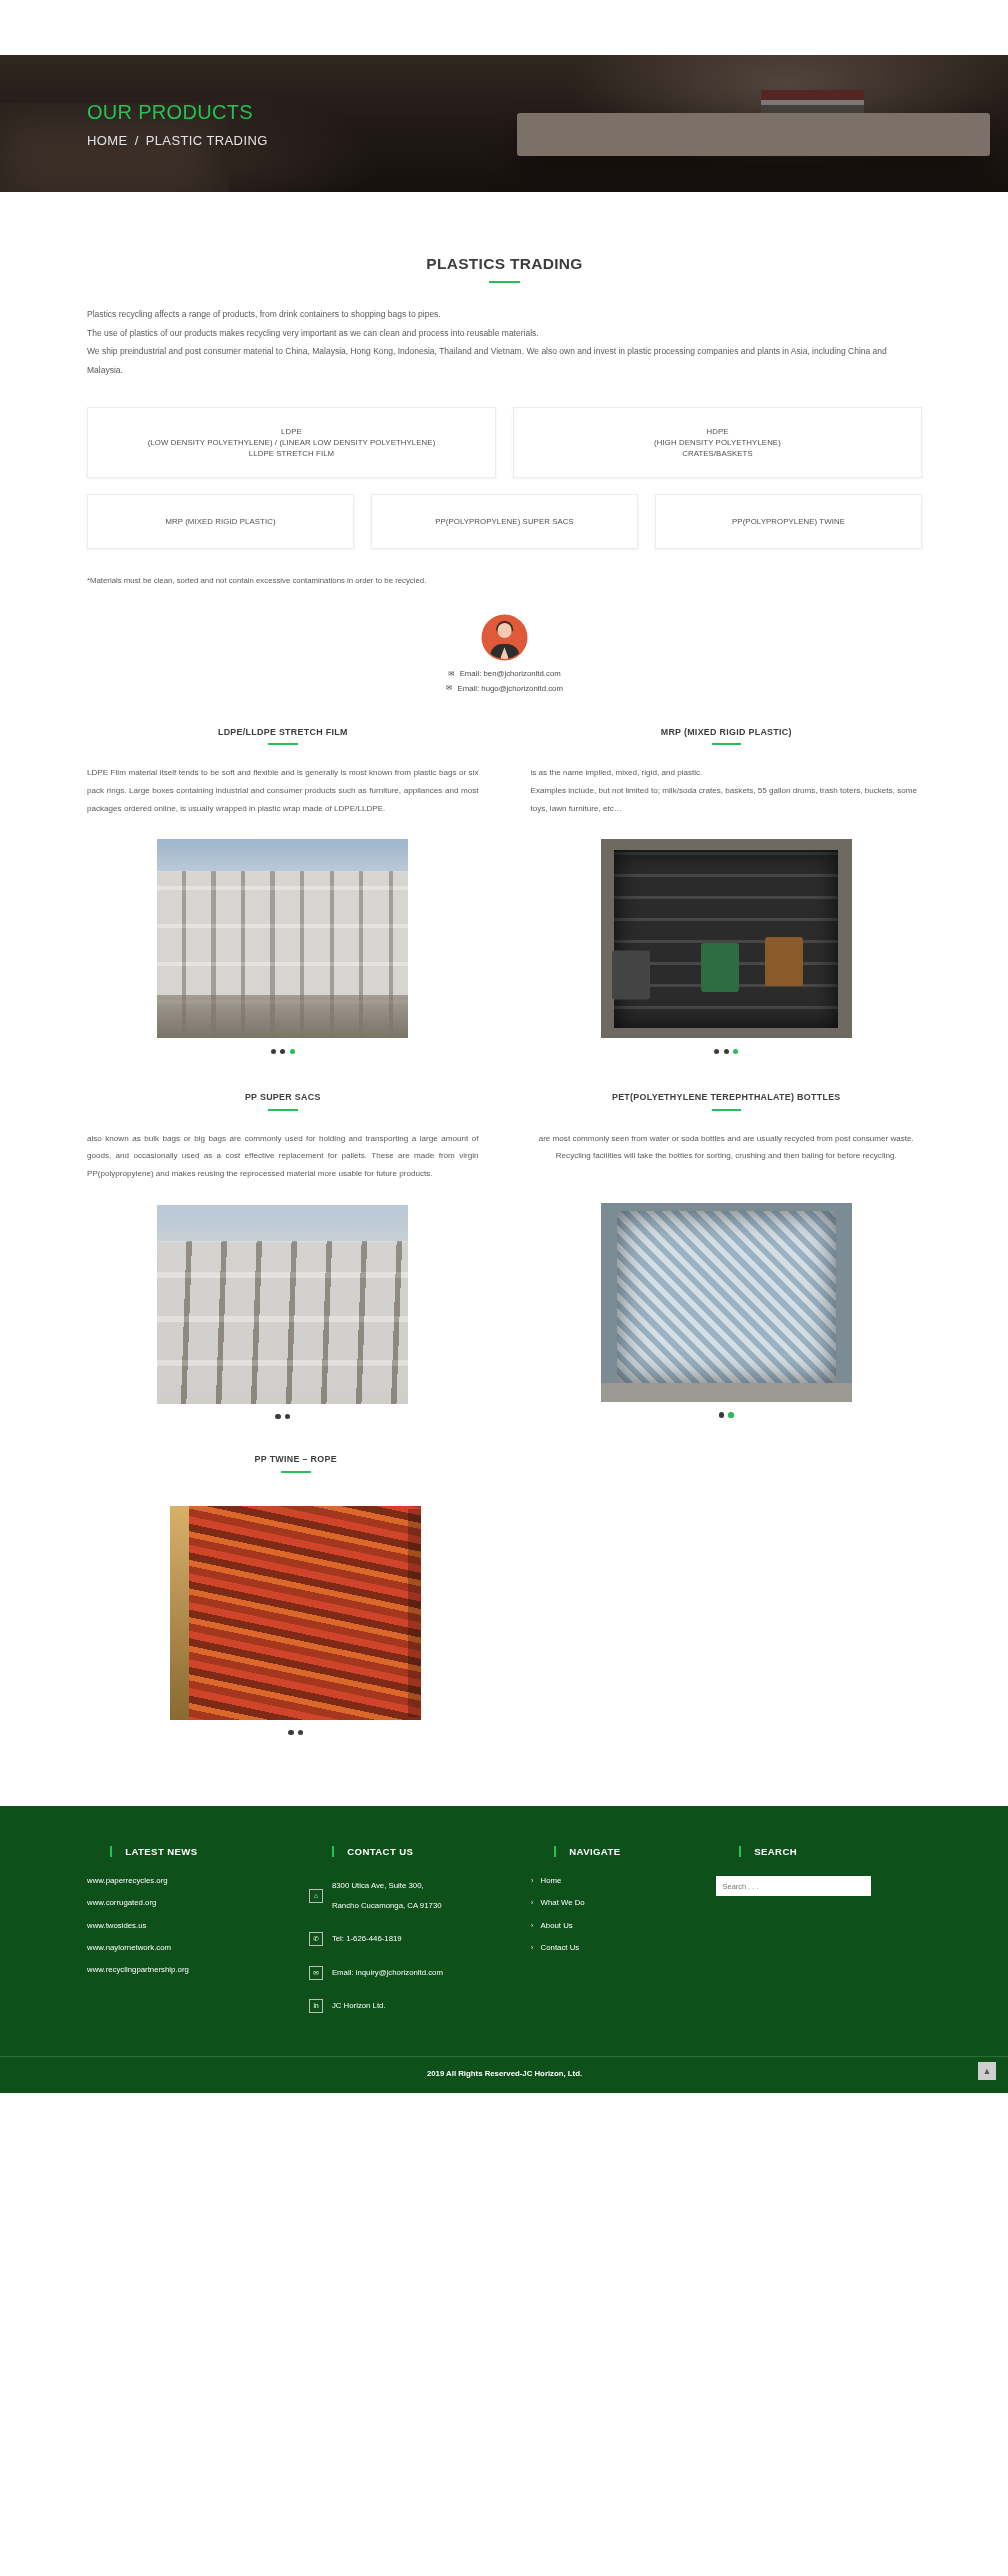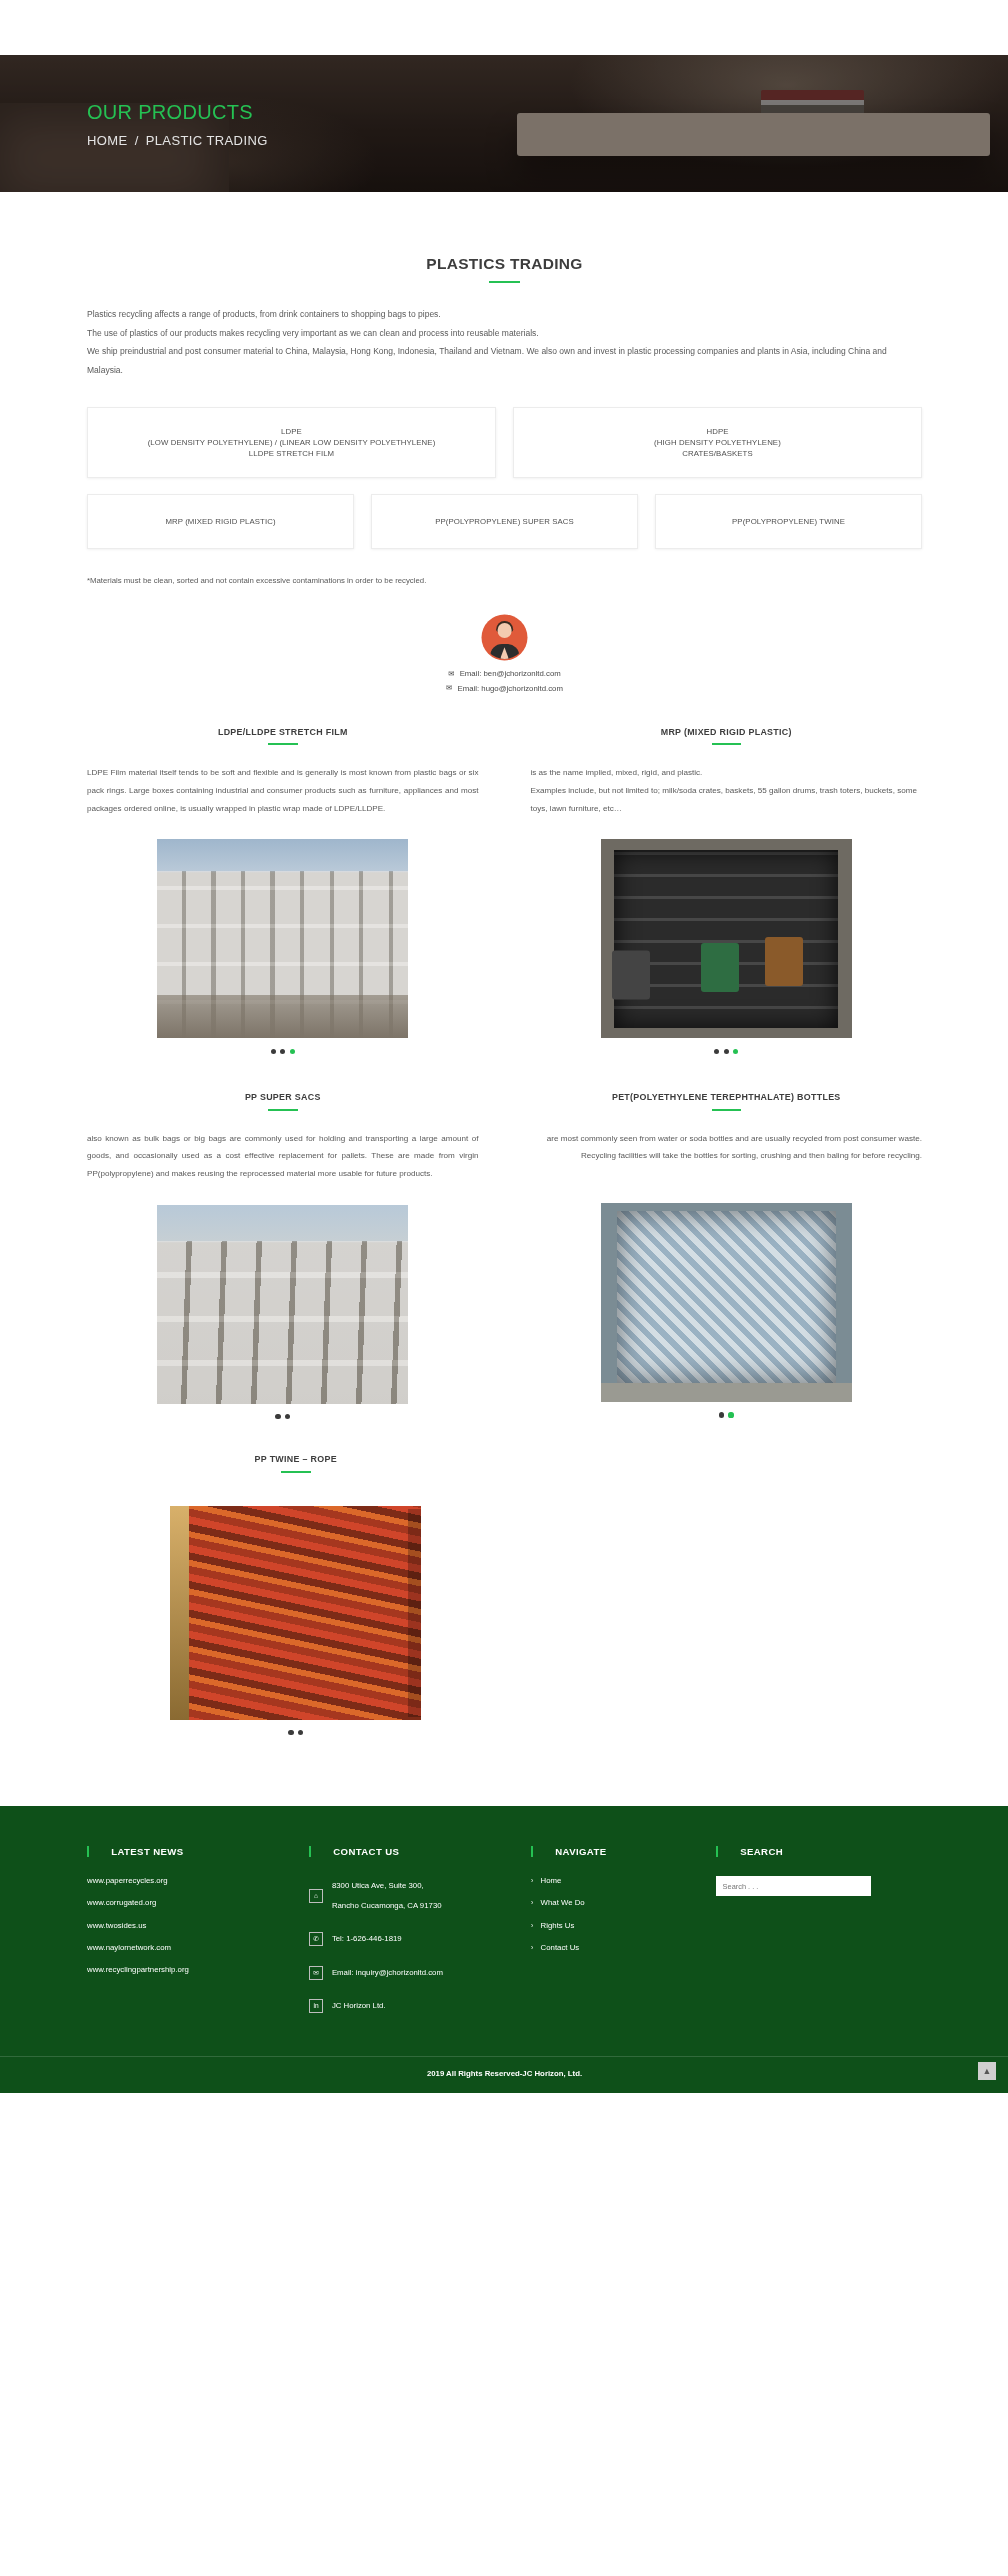--- a/index.html
+++ b/index.html
@@ -294,22 +294,23 @@
   }
   .footer-grid {
     width: 835px; margin: 0 auto;
     display: grid;
     grid-template-columns: 222px 222px 185px 207px;
   }
   .fcol h4 {
     font-size: 9.6px;
     font-weight: 700;
     letter-spacing: 0.4px;
-    display: flex; align-items: flex-start; gap: 22px;
+    display: flex; align-items: flex-start; gap: 13px;
     margin-bottom: 19px;
+    margin-left: 23px;
   }
   .fbar { width: 2.2px; height: 11px; background: #25c153; display:inline-block; }
   .flink {
     display: block;
     font-size: 7.8px;
     color: #ffffff;
     text-decoration: none;
     margin-bottom: 13.3px;
   }
   .crow {
@@ -481,21 +482,21 @@
         <div class="slide-img ph-pp"></div>
         <div class="dots">
           <span class="dot"></span>
           <span class="dot"></span>
         </div>
       </div>
     </div>
     <div>
       <div class="prod-head">PET(POLYETHYLENE TEREPHTHALATE) BOTTLES</div>
       <div class="head-rule"></div>
-      <div class="prod-body" style="text-align:right">are most commonly seen from water or soda bottles and are usually recycled from post consumer waste. Recycling facilities will take the bottles for sorting, crushing and then baling for before recycling.</div>
+      <div class="prod-body" style="text-align:center">are most commonly seen from water or soda bottles and are usually recycled from post consumer waste. Recycling facilities will take the bottles for sorting, crushing and then baling for before recycling.</div>
       <div class="slider" style="margin-top:38px;">
         <div class="slide-img ph-pet"></div>
         <div class="dots">
           <span class="dot"></span>
           <span class="dot active"></span>
         </div>
       </div>
     </div>
   </div>
 
@@ -560,21 +561,21 @@
       <div class="navrow">
         <span class="chev">›</span>
         <span>Home</span>
       </div>
       <div class="navrow">
         <span class="chev">›</span>
         <span>What We Do</span>
       </div>
       <div class="navrow">
         <span class="chev">›</span>
-        <span>Rights Us</span>
+        <span>About Us</span>
       </div>
       <div class="navrow">
         <span class="chev">›</span>
         <span>Contact Us</span>
       </div>
     </div>
 
     <div class="fcol">
       <h4>
         <span class="fbar"></span>

